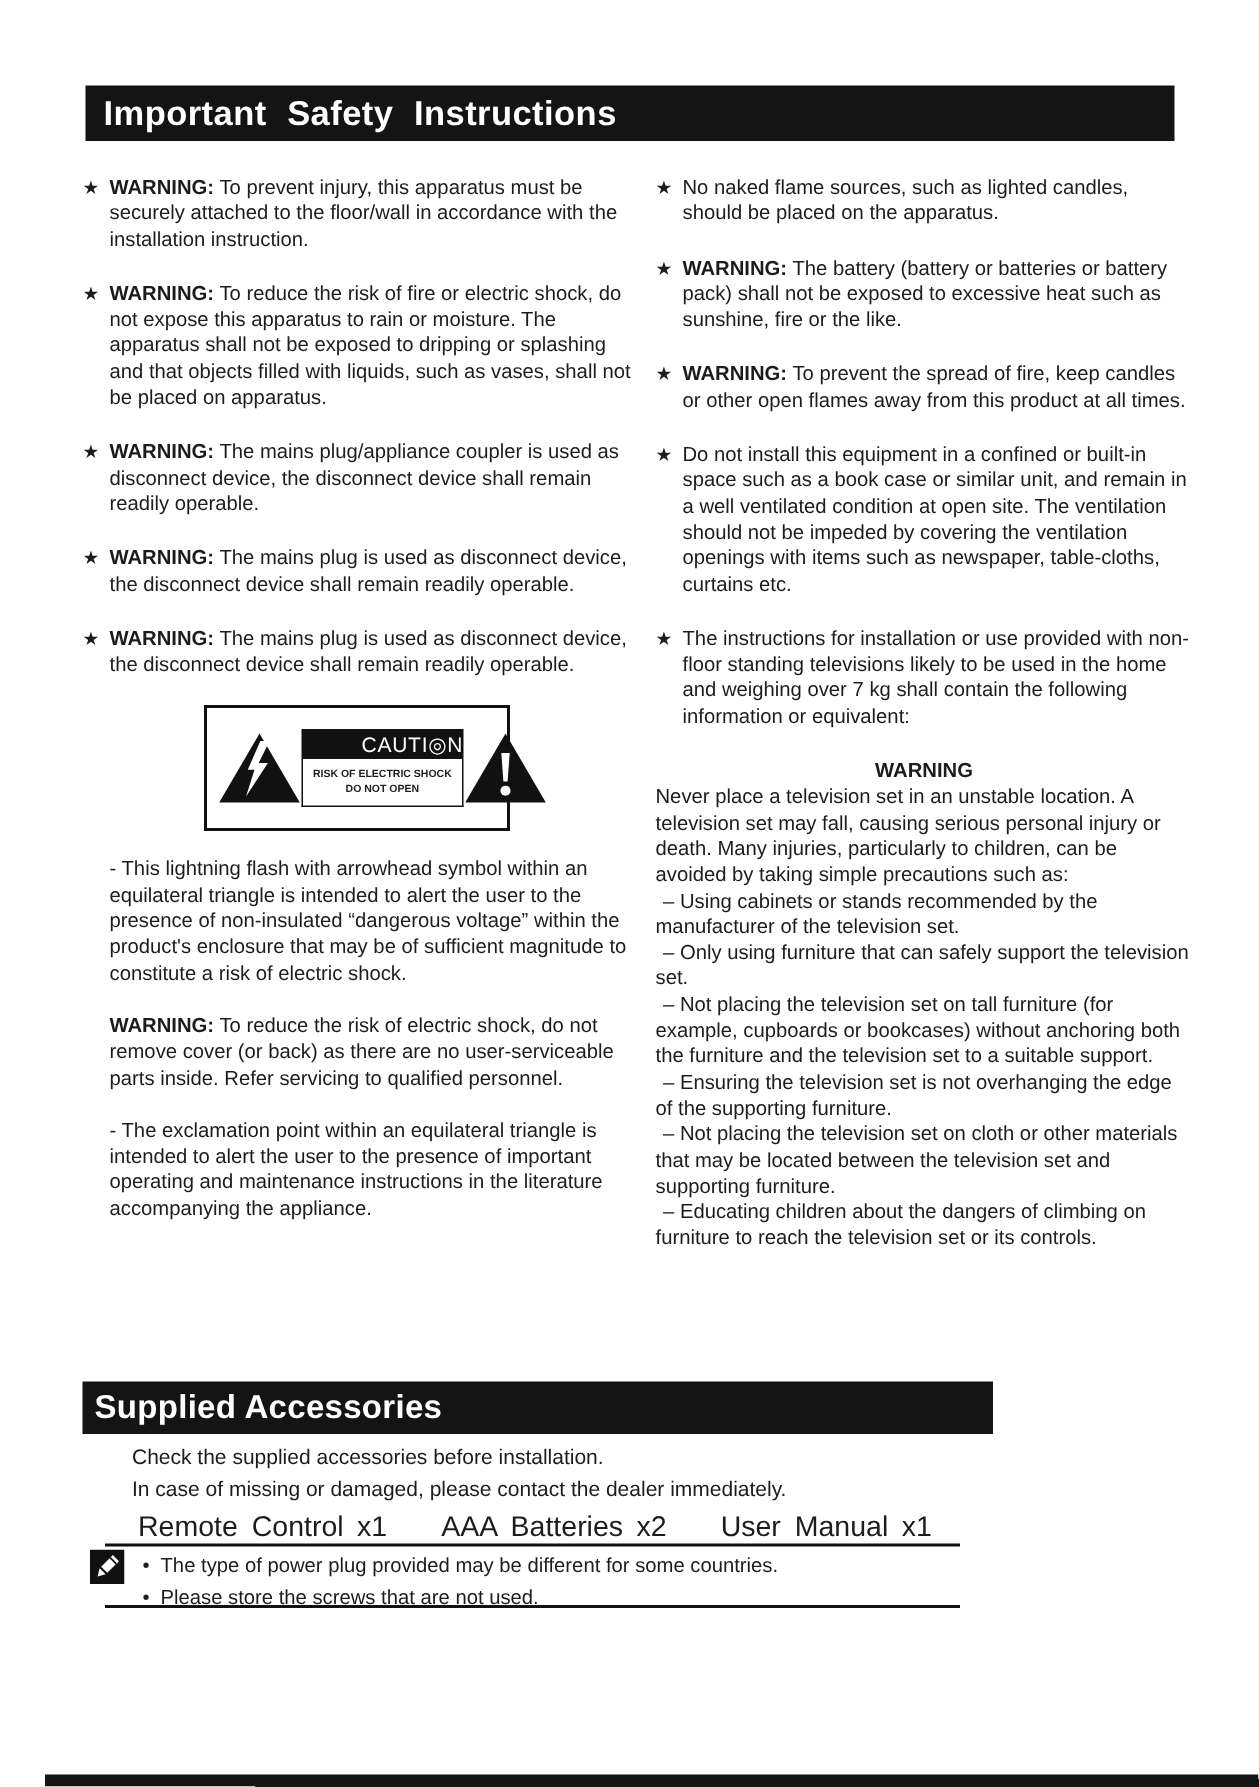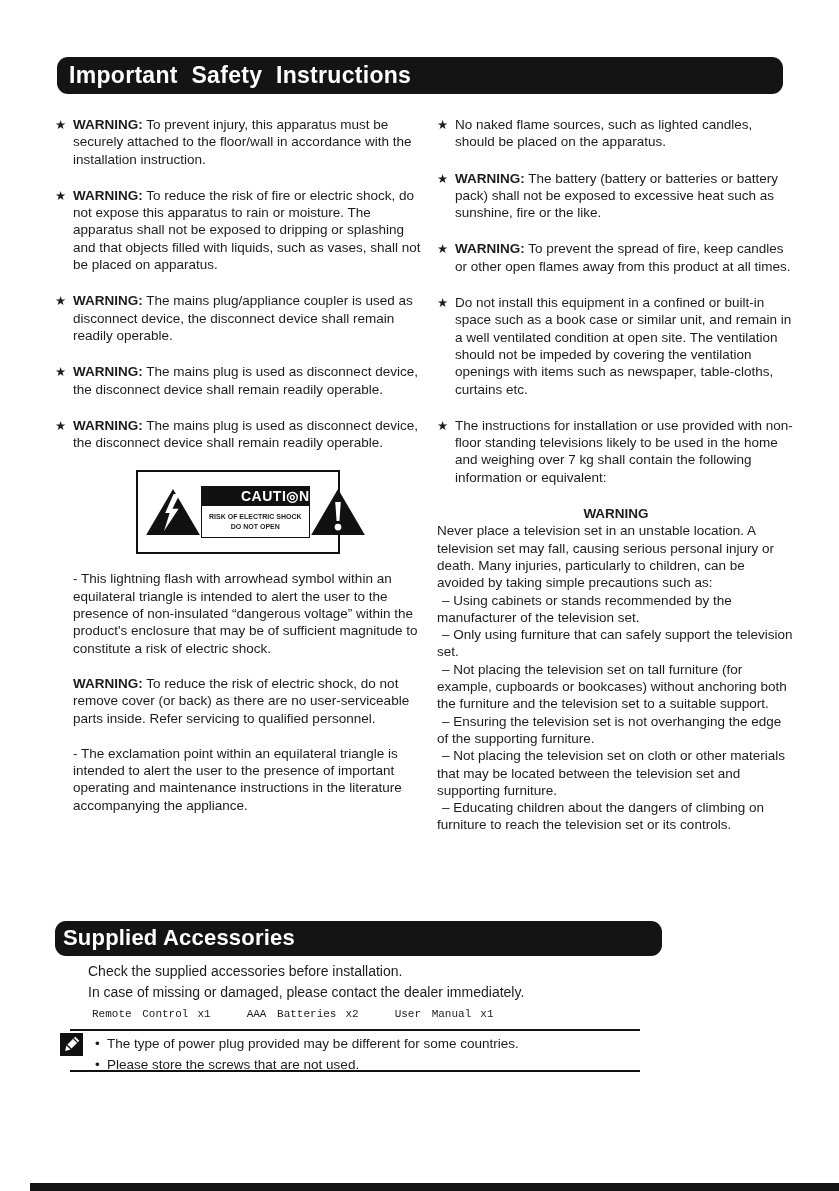--- a/index.html
+++ b/index.html
@@ -2,21 +2,21 @@
 <html><head>
 <meta charset="utf-8">
 <style>
   html,body{margin:0;padding:0;}
   body{
     width:839px;height:1191px;background:#ffffff;position:relative;
     font-family:"Liberation Sans", sans-serif;color:#1c1c1c;
     -webkit-font-smoothing:antialiased;
   }
   .page{position:absolute;inset:0;overflow:hidden;}
-  .bar{background:#141414;color:#fff;font-weight:bold;box-sizing:border-box;border-radius:11px;}
+  .bar{background:#141414;color:#fff;font-weight:bold;box-sizing:border-box;}
   #bar1{position:absolute;left:57px;top:57px;width:726px;height:37px;
         font-size:23px;line-height:36px;padding-left:12px;word-spacing:7px;letter-spacing:.3px;}
   #bar2{position:absolute;left:55px;top:921px;width:607px;height:35px;
         font-size:22px;line-height:34px;padding-left:8px;letter-spacing:.2px;}
 
   .cols{position:absolute;left:55px;top:116px;width:740px;display:flex;gap:16px;}
   .col{font-size:13.5px;line-height:17.3px;}
   .col-left{width:366px;}
   .col-right{width:358px;}
 
@@ -26,34 +26,34 @@
   .warn-text b{font-weight:bold;}
 
   .para{margin:0 0 18px 18px;}
   .para b{font-weight:bold;}
 
   
   .caution-fig{margin:12px auto 16px;width:204px;height:84px;border:2px solid #111;
     box-sizing:border-box;display:flex;align-items:center;justify-content:space-between;
     padding:0 7px;background:#fff;}
   .c-center{width:118px;}
-  .c-head{background:#111;color:#fff;text-align:center;font-weight:bold;
+  .c-head{background:#111;color:#fff;text-align:center;font-weight:normal;
     font-size:14px;line-height:20px;letter-spacing:.5px;padding-left:40px;}
   .c-body{border:1px solid #111;border-top:none;text-align:center;
     font-size:7px;font-weight:bold;line-height:10px;padding:6px 1px 5px;}
   .tri-icon{flex:none;}
 
   
   .tv-warning{margin-top:8px;}
   .tv-head{font-weight:bold;text-align:center;margin-bottom:0;}
   .tv-item{text-indent:5px;}
 
   
   .check-lines{position:absolute;left:88px;top:961px;font-size:14px;line-height:21px;}
-  .acc-line{position:absolute;left:92px;top:1008px;font-size:11px;display:flex;gap:36px;word-spacing:4px;font-family:Liberation Mono, monospace;}
+  .acc-line{position:absolute;left:92px;top:1008px;font-size:19px;display:flex;gap:36px;word-spacing:4px;}
   .acc-item{white-space:nowrap;}
   .acc-item .qty{margin-left:9px;}
   .rule{position:absolute;left:70px;width:570px;height:2px;background:#111;}
   #rule1{top:1029px;}
   #rule2{top:1070px;}
   .note-icon{position:absolute;left:60px;top:1033px;}
   .notes{position:absolute;left:95px;top:1034px;font-size:13.5px;line-height:20.5px;}
   .note-line{display:flex;}
   .note-bullet{width:12px;flex:none;}
   .footer-bar{position:absolute;left:30px;top:1183px;width:809px;height:8px;background:#141414;}

